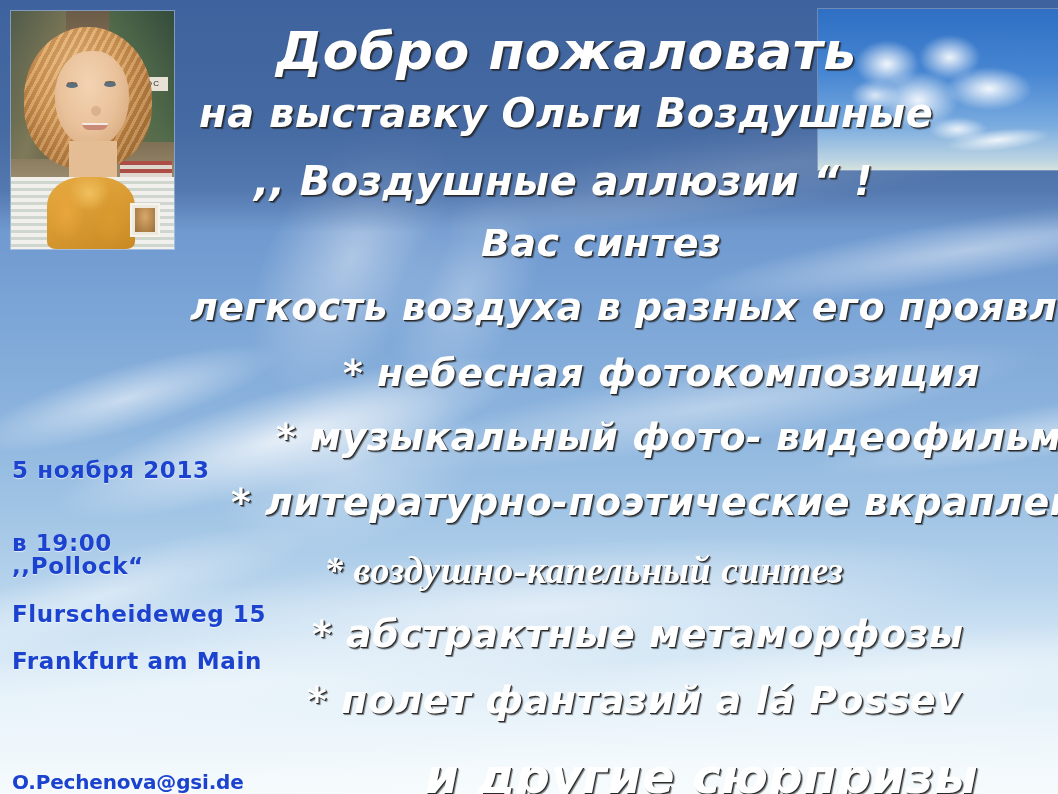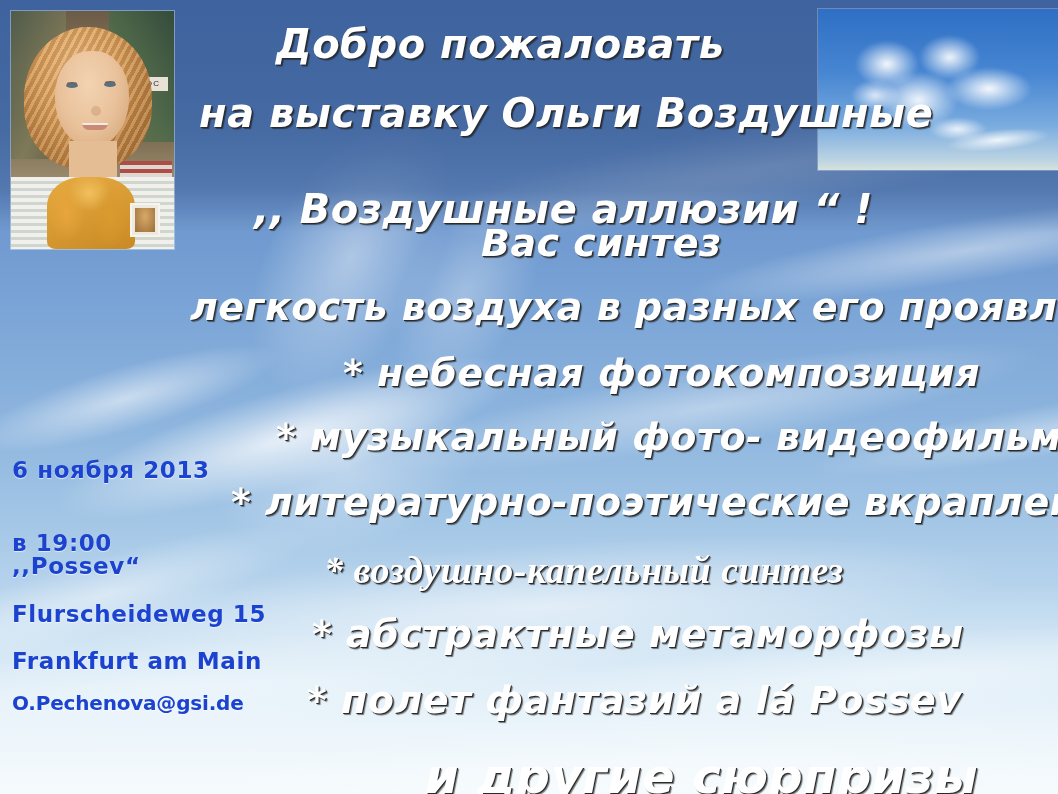--- a/index.html
+++ b/index.html
@@ -284,36 +284,36 @@
         <i></i>
       </div>
   </div>
 
   <div class="heart-photo">
     <div class="hcloud"></div>
     <div class="hwisp"></div>
   </div>
 
   <div id="text-layer">
-      <div class="wl hline" style="left: 276px; top: 21px; font-size: 40px; text-align: right;">Добро пожаловать</div>
+      <div class="wl hline" style="left: 276px; top: 21px; font-size: 52px; text-align: right;">Добро пожаловать</div>
       <div class="wl hline" style="left: 199px; top: 90px; font-size: 40px;">на выставку Ольги Воздушные</div>
-      <div class="wl hline" style="left: 254px; top: 158px; font-size: 40px; margin-top: 28px;">,, Воздушные аллюзии “ !</div>
+      <div class="wl hline" style="left: 254px; top: 158px; font-size: 40px;">,, Воздушные аллюзии “ !</div>
       <div class="wl hline" style="left: 481px; top: 221px; font-size: 38px;">Вас синтез</div>
       <div class="wl hline" style="left: 190px; top: 285px; font-size: 38px;">легкость воздуха в разных его проявлениях:</div>
       <div class="wl hline" style="left: 343px; top: 351px; font-size: 38px;">* небесная фотокомпозиция</div>
       <div class="wl hline" style="left: 276px; top: 415px; font-size: 38px;">* музыкальный фото- видеофильм</div>
       <div class="wl hline" style="left: 231px; top: 480px; font-size: 38px;">* литературно-поэтические вкрапления</div>
       <div class="wl hline" style="left: 324px; top: 548px; font-size: 38px; font-family: Liberation Serif, serif;">* воздушно-капельный синтез</div>
       <div class="wl hline" style="left: 312px; top: 612px; font-size: 38px;">* абстрактные метаморфозы</div>
       <div class="wl hline" style="left: 307px; top: 678px; font-size: 38px;">* полет фантазий a lá Possev</div>
       <div class="wl hline" style="left: 425px; top: 748px; font-size: 48px;">и другие сюрпризы</div>
     </div>
 
   <div id="info-layer" class="info">
-      <div class="iline" style="top: 457px; left: 0px;">6 ноября 2013</div>
+      <div class="iline" style="top: 457px; left: 0px;">5 ноября 2013</div>
       <div class="iline" style="top: 498px; left: 0px; margin-top: 32px;">в 19:00</div>
-      <div class="iline" style="top: 553px; left: 0px;">,,Possev“</div>
+      <div class="iline" style="top: 553px; left: 0px;">,,Pollock“</div>
       <div class="iline" style="top: 601px; left: 0px;">Flurscheideweg 15</div>
       <div class="iline" style="top: 648px; left: 0px;">Frankfurt am Main</div>
-      <a class="iline email" style="top: 691px; left: 0px; text-decoration: none;">O.Pechenova@gsi.de</a>
+      <a class="iline email" style="top: 770px; left: 0px; text-decoration: none;">O.Pechenova@gsi.de</a>
     </div>
 
 </div>
 
 </body></html>

